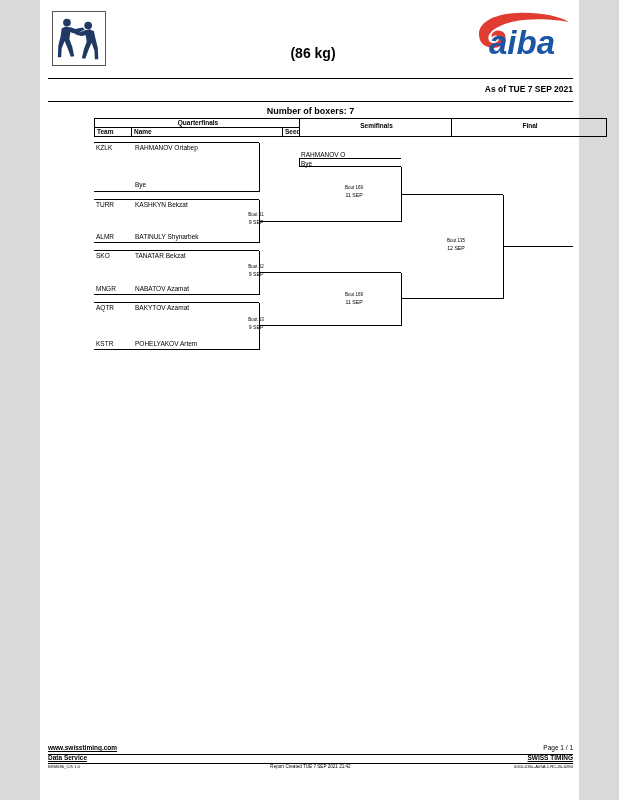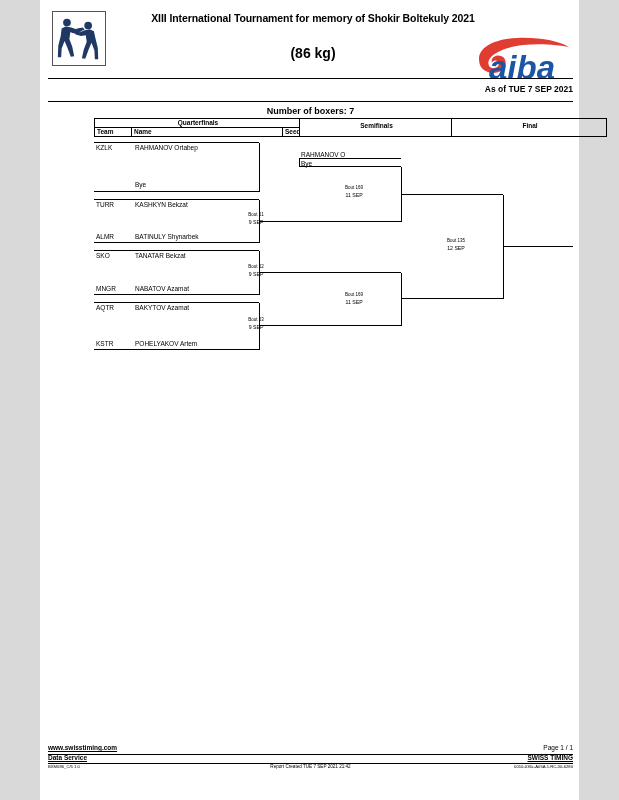--- a/index.html
+++ b/index.html
@@ -68,21 +68,21 @@
     left: 50px;
     top: 59px;
     width: 430px;
     text-align: center;
     font-size: 9px;
     font-weight: bold;
   }
   #aiba-logo {
     position: absolute;
     right: 0px;
-    top: 25px;
+    top: 0;
     width: 100px;
     height: 52px;
   }
   #aiba-logo svg { display:block; width:100%; height:100%; }
 
   #hrule-1 {
     position: absolute;
     left: 8px;
     top: 78px;
     width: 525px;
@@ -258,21 +258,20 @@
           <path d="M13 15 L19 16 L24 18 L29 17 L30 20 L23 22 L18 21 L17 28 L20 36 L22 46 L18.5 46.5 L15 37 L12 30 L9 38 L8.5 47 L5 47 L5.5 35 L8 25 L9 17 Z"></path>
           <path d="M24 17.5 L31 16 L33 18.5 L26 20.5 Z"></path>
 
           <circle cx="36.5" cy="14" r="4"></circle>
           <path d="M38 18 L33 19 L28 21 L24 20 L23 23 L29 25 L34 24 L35 31 L32 39 L30 48 L33.5 48.5 L37 39 L40 32 L43 40 L43.5 49 L47 49 L46.5 37 L44 27 L42.5 20 Z"></path>
           <path d="M27 20 L21 19 L19.5 21.5 L26 23 Z"></path>
         </g>
       </svg>
     </div>
 
-    <div id="title-main">XIII International Tournament for memory of Shokir Boltekuly 2021</div>
     <div id="title-weight">(86 kg)</div>
 
     <div id="aiba-logo">
       <svg viewBox="0 0 100 52" xmlns="http://www.w3.org/2000/svg" aria-hidden="true">
         <path d="M6 26 C6 14, 22 6, 44 5 C66 4, 86 8, 96 14 C86 12, 68 10, 50 12 C34 14, 20 19, 16 27 C14 32, 17 36, 22 35 C26 34, 27 30, 24 28 C22 27, 19 28, 19 30 C17 25, 23 21, 28 23 C34 25, 34 33, 29 37 C23 42, 12 40, 8 34 C6.8 32, 6 29, 6 26 Z" fill="#E03C31"></path>
         <g fill="#1B55A5" font-family="Liberation Sans, sans-serif" font-size="33" font-weight="bold" font-style="italic">
           <text x="16" y="46">aiba</text>
         </g>
       </svg>
     </div>

